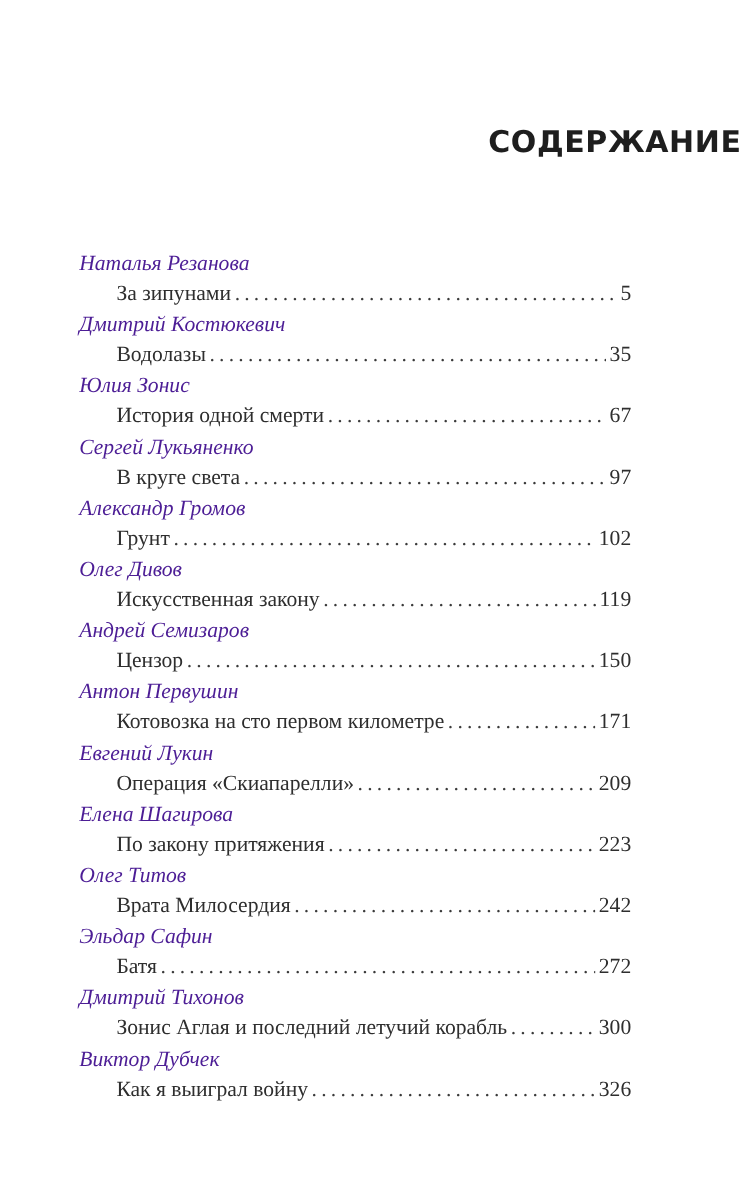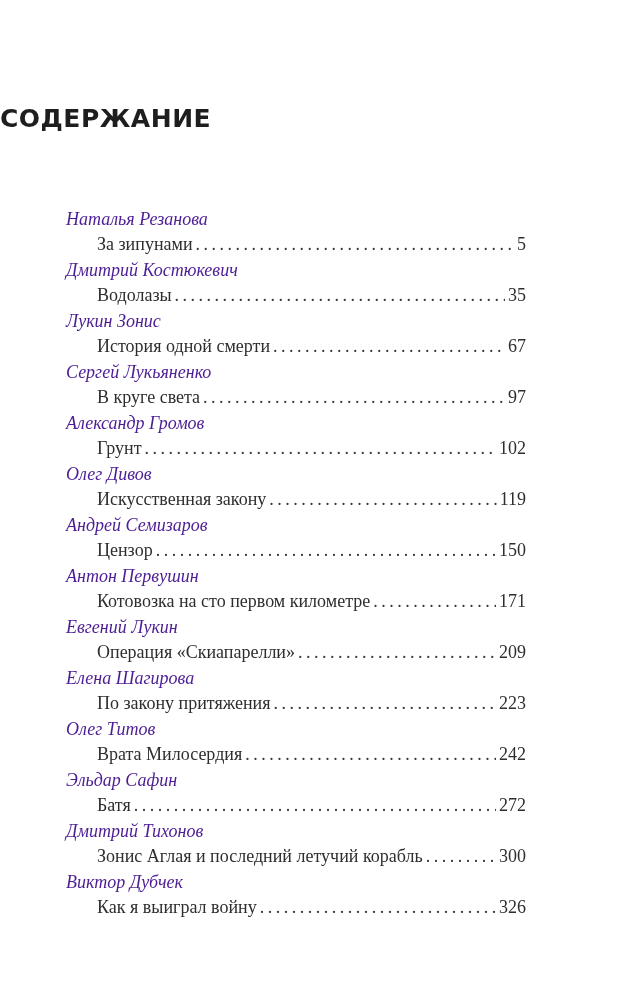--- a/index.html
+++ b/index.html
@@ -1,18 +1,18 @@
 <!DOCTYPE html>
 <html><head>
 <meta charset="utf-8">
 <style>
   html, body { margin: 0; padding: 0; background: #ffffff; }
   body { width: 618px; height: 1000px; position: relative; overflow: hidden; color: #2a2a2a; }
   .title {
-    position: absolute; left: 0; top: 104px; width: 618px; text-align: left;
+    position: absolute; left: 0; top: 104px; width: 618px; text-align: right;
     font-family: "DejaVu Sans", sans-serif; font-weight: bold; font-size: 25px;
     letter-spacing: 0.5px; color: #1e1e1e;
   }
   .toc { position: absolute; left: 66px; top: 207px; width: 460px; }
   .entry { height: 51px; }
   .author {
     font-family: "Liberation Serif", serif; font-style: italic; font-size: 18px;
     line-height: 25px; color: #4c1d95; white-space: nowrap;
   }
   .line {
@@ -47,21 +47,21 @@
   </div>
   <div class="entry">
     <div class="author">Дмитрий Костюкевич</div>
     <div class="line">
         <span class="ttl">Водолазы</span>
         <span class="dots"></span>
         <span class="page">35</span>
       </div>
   </div>
   <div class="entry">
-    <div class="author">Лукин Зонис</div>
+    <div class="author">Юлия Зонис</div>
     <div class="line">
         <span class="ttl">История одной смерти</span>
         <span class="dots"></span>
         <span class="page">67</span>
       </div>
   </div>
   <div class="entry">
     <div class="author">Сергей Лукьяненко</div>
     <div class="line">
         <span class="ttl">В круге света</span>

